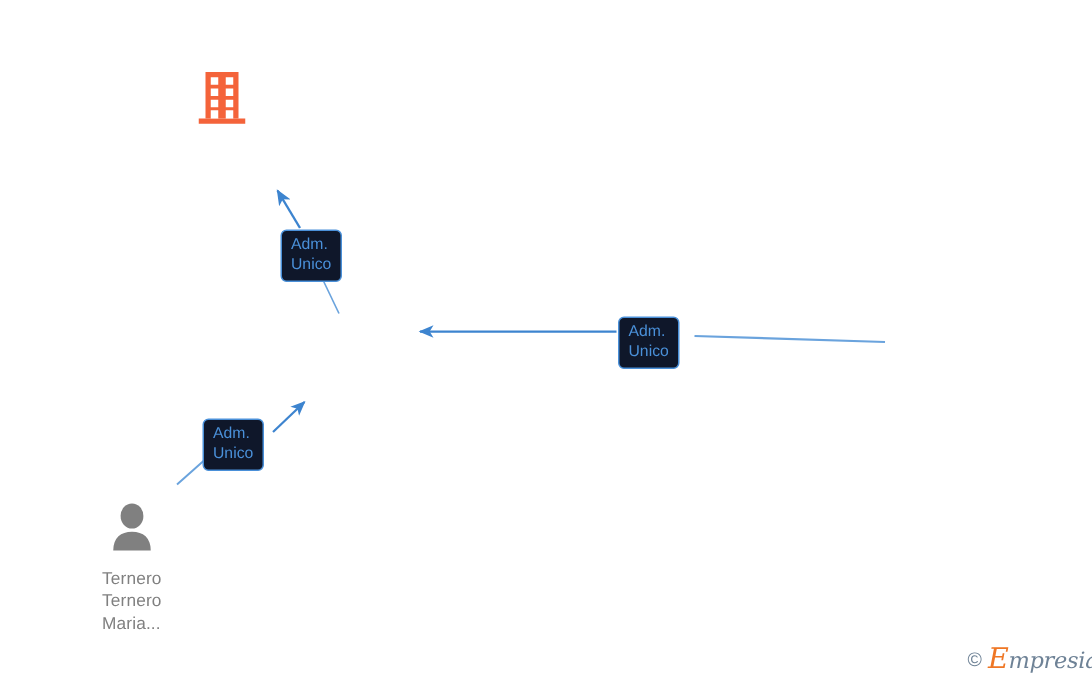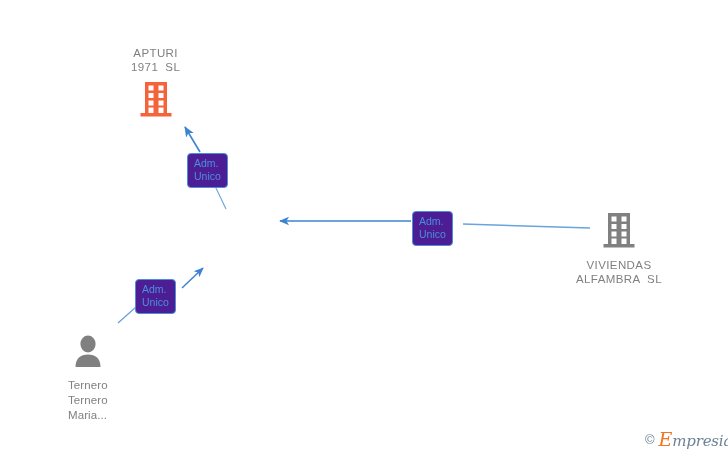--- a/index.html
+++ b/index.html
@@ -57,21 +57,21 @@
   .node.company-molapa { left: 190px; top: 209px; }
   .node.company-viviendas { left: 576px; top: 211px; }
   .node.person-ternero { left: 69px; top: 335px; }
 
   
   .rel-label {
     position: absolute;
     box-sizing: border-box;
     border: 1.4px solid #4a90d9;
     border-radius: 4px;
-    background: #4c1d95;
+    background: #0f172a;
     color: #4a90d9;
     font-size: 10.5px;
     line-height: 13px;
     padding: 3px 6px 4px 6px;
     text-align: left;
     white-space: pre;
   }
   .rel-label.l-apturi-molapa { left: 187px; top: 153px; }
   .rel-label.l-viviendas-molapa { left: 412px; top: 211px; }
   .rel-label.l-ternero-molapa { left: 135px; top: 279px; }
@@ -117,55 +117,37 @@
     <line x1="200" y1="152" x2="185" y2="127" stroke="#3d84cf" stroke-width="1.6" marker-end="url(#arrowblue)"></line>
 
     <line x1="463" y1="224" x2="590" y2="228" stroke="#6aa3dd" stroke-width="1.5"></line>
     <line x1="411" y1="221" x2="280" y2="221" stroke="#3d84cf" stroke-width="1.5" marker-end="url(#arrowblue)"></line>
 
     <line x1="136" y1="307" x2="118" y2="323" stroke="#6aa3dd" stroke-width="1.3"></line>
     <line x1="182" y1="288" x2="203" y2="268" stroke="#3d84cf" stroke-width="1.5" marker-end="url(#arrowblue)"></line>
   </svg>
 
   <div class="node company-apturi">
-    <div class="node-label above"><span>APTURI</span><br><span>1971  SL</span></div>
     <span class="node-icon">
       <svg width="34" height="38" viewBox="0 0 34 38" xmlns="http://www.w3.org/2000/svg">
         <rect x="6" y="2" width="22" height="31" fill="#f4633a"></rect>
         <rect x="1.5" y="33" width="31" height="3.5" fill="#f4633a"></rect>
         <rect x="9.5" y="5.5" width="5" height="5" fill="#ffffff"></rect>
         <rect x="19.5" y="5.5" width="5" height="5" fill="#ffffff"></rect>
         <rect x="9.5" y="13" width="5" height="5" fill="#ffffff"></rect>
         <rect x="19.5" y="13" width="5" height="5" fill="#ffffff"></rect>
         <rect x="9.5" y="20.5" width="5" height="5" fill="#ffffff"></rect>
         <rect x="19.5" y="20.5" width="5" height="5" fill="#ffffff"></rect>
         <rect x="9.5" y="27.5" width="5" height="5.5" fill="#ffffff"></rect>
         <rect x="19.5" y="27.5" width="5" height="5.5" fill="#ffffff"></rect>
       </svg>
     </span>
   </div>
 
 
-  <div class="node company-viviendas">
-    <span class="node-icon">
-      <svg width="34" height="38" viewBox="0 0 34 38" xmlns="http://www.w3.org/2000/svg">
-        <rect x="6" y="2" width="22" height="31" fill="#808080"></rect>
-        <rect x="1.5" y="33" width="31" height="3.5" fill="#808080"></rect>
-        <rect x="9.5" y="5.5" width="5" height="5" fill="#ffffff"></rect>
-        <rect x="19.5" y="5.5" width="5" height="5" fill="#ffffff"></rect>
-        <rect x="9.5" y="13" width="5" height="5" fill="#ffffff"></rect>
-        <rect x="19.5" y="13" width="5" height="5" fill="#ffffff"></rect>
-        <rect x="9.5" y="20.5" width="5" height="5" fill="#ffffff"></rect>
-        <rect x="19.5" y="20.5" width="5" height="5" fill="#ffffff"></rect>
-        <rect x="9.5" y="27.5" width="5" height="5.5" fill="#ffffff"></rect>
-        <rect x="19.5" y="27.5" width="5" height="5.5" fill="#ffffff"></rect>
-      </svg>
-    </span>
-    <div class="node-label"><span>VIVIENDAS</span><br><span>ALFAMBRA  SL</span></div>
-  </div>
 
   <div class="node person-ternero">
     <span class="node-icon">
       <svg width="36" height="34" viewBox="0 0 36 34" xmlns="http://www.w3.org/2000/svg">
         <ellipse cx="18" cy="9" rx="7.6" ry="8.4" fill="#808080"></ellipse>
         <path d="M5.5,32 C5.5,23.5 10.5,19.5 18,19.5 C25.5,19.5 30.5,23.5 30.5,32 Z" fill="#808080"></path>
       </svg>
     </span>
     <div class="node-label left-align" style="align-self:flex-start;margin-left:-1px;"><span>Ternero</span><br><span>Ternero</span><br><span>Maria...</span></div>
   </div>

